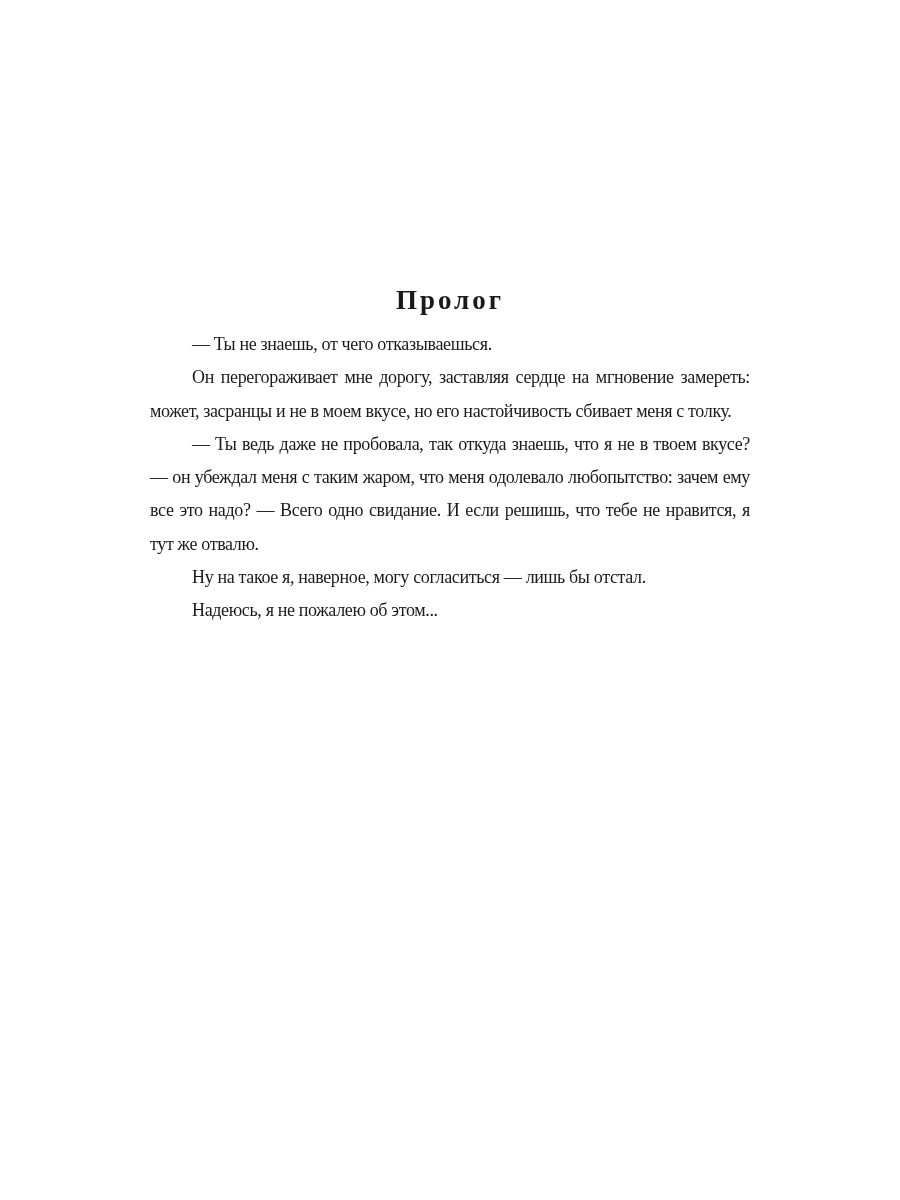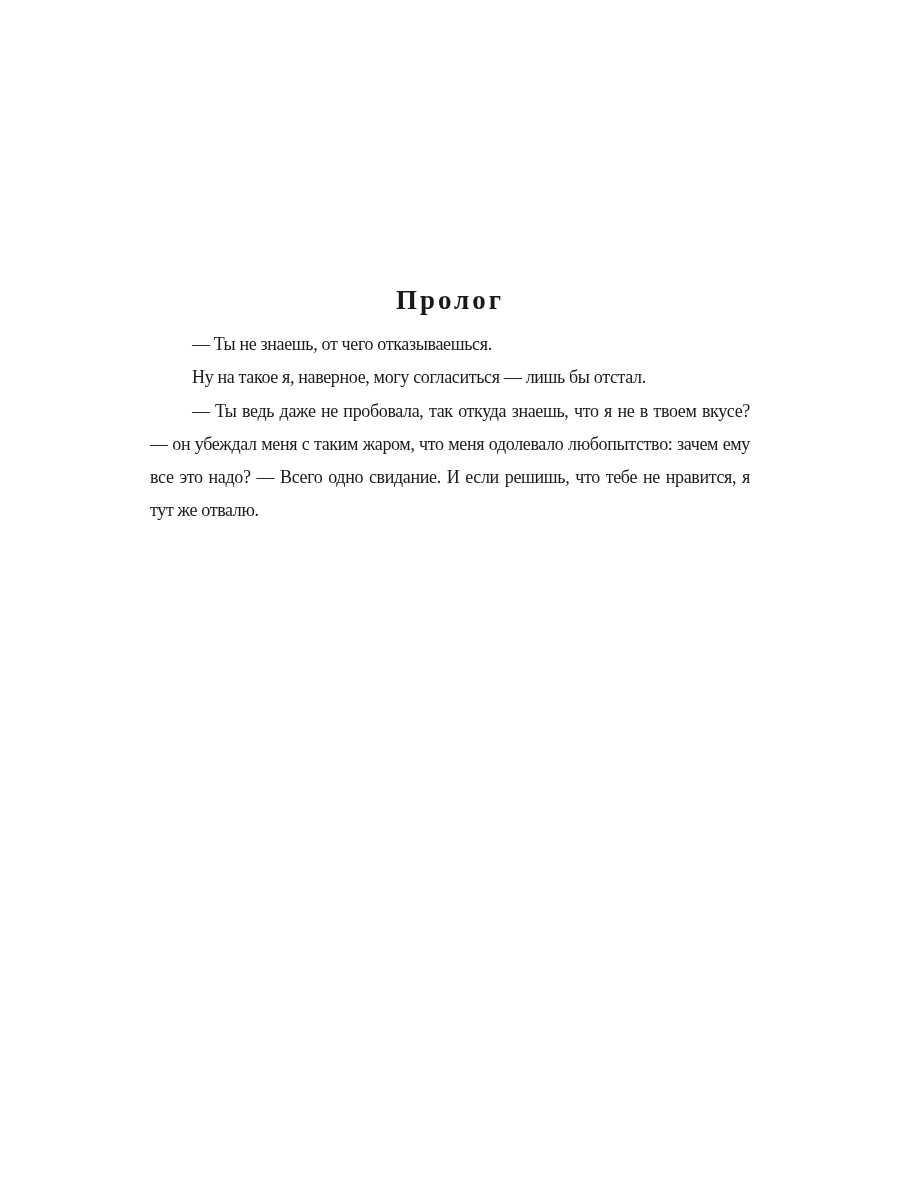--- a/index.html
+++ b/index.html
@@ -40,16 +40,18 @@
       word-spacing: 0px;
     }
   </style>
 </head>
 <body>
 
 <div class="page">
   <h1 class="title">Пролог</h1>
   <div class="body-text">
     <p class="para">— Ты не знаешь, от чего отказываешься.</p>
+    <p class="para">Он перегораживает мне дорогу, заставляя сердце на мгновение замереть: может, засранцы и не в моем вкусе, но его настойчивость сбивает меня с толку.</p>
+    <p class="para">— Ты ведь даже не пробовала, так откуда знаешь, что я не в твоем вкусе? — он убеждал меня с таким жаром, что меня одолевало любопытство: зачем ему все это надо? — Всего одно свидание. И если решишь, что тебе не нравится, я тут же отвалю.</p>
     <p class="para">Ну на такое я, наверное, могу согласиться — лишь бы отстал.</p>
-    <p class="para">— Ты ведь даже не пробовала, так откуда знаешь, что я не в твоем вкусе? — он убеждал меня с таким жаром, что меня одолевало любопытство: зачем ему все это надо? — Всего одно свидание. И если решишь, что тебе не нравится, я тут же отвалю.</p>
+    <p class="para">Надеюсь, я не пожалею об этом...</p>
   </div>
 </div>
 
 </body></html>

